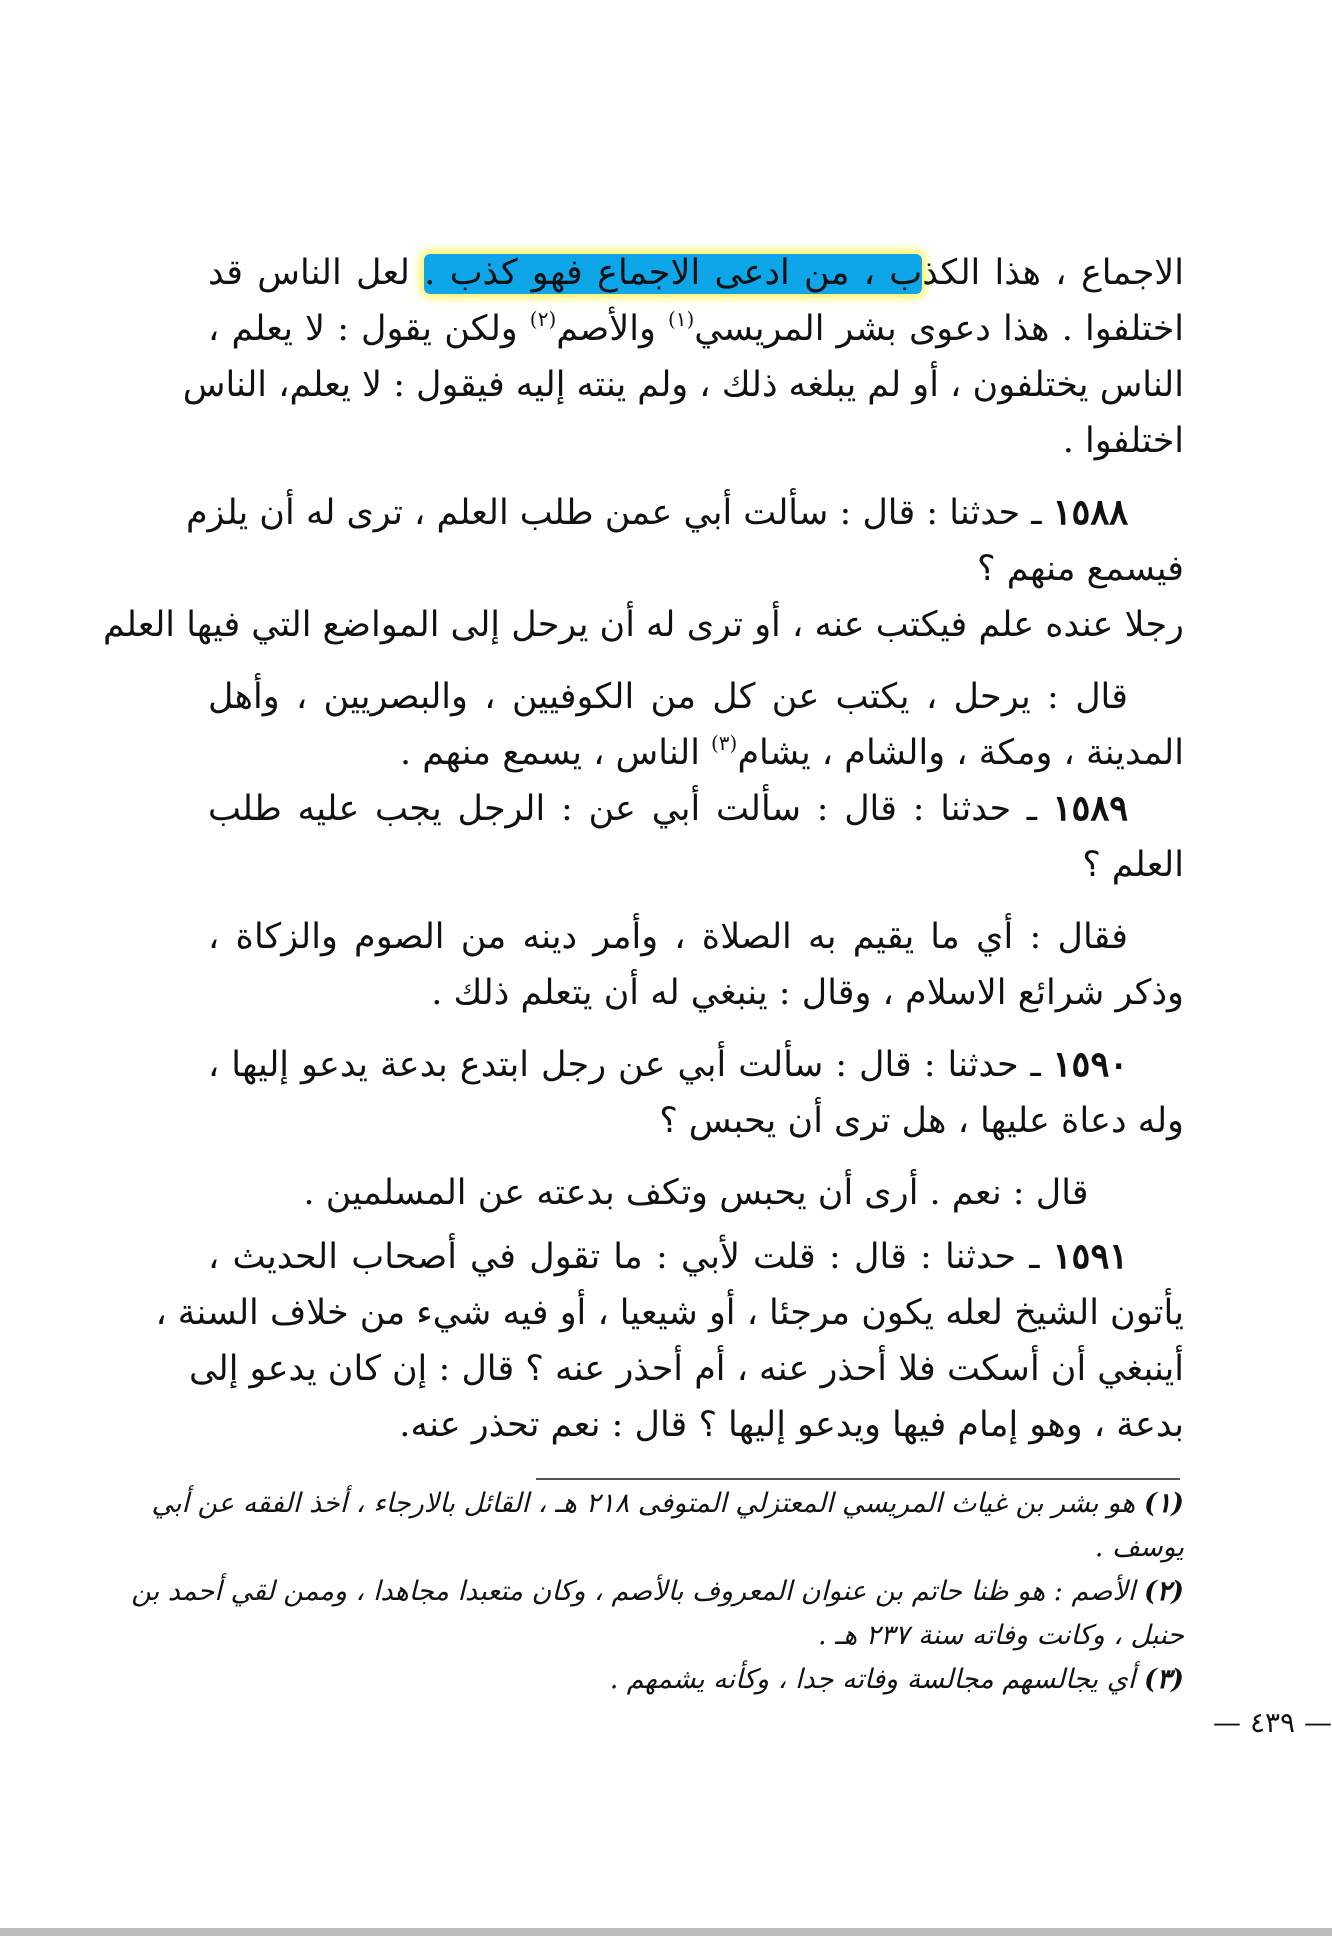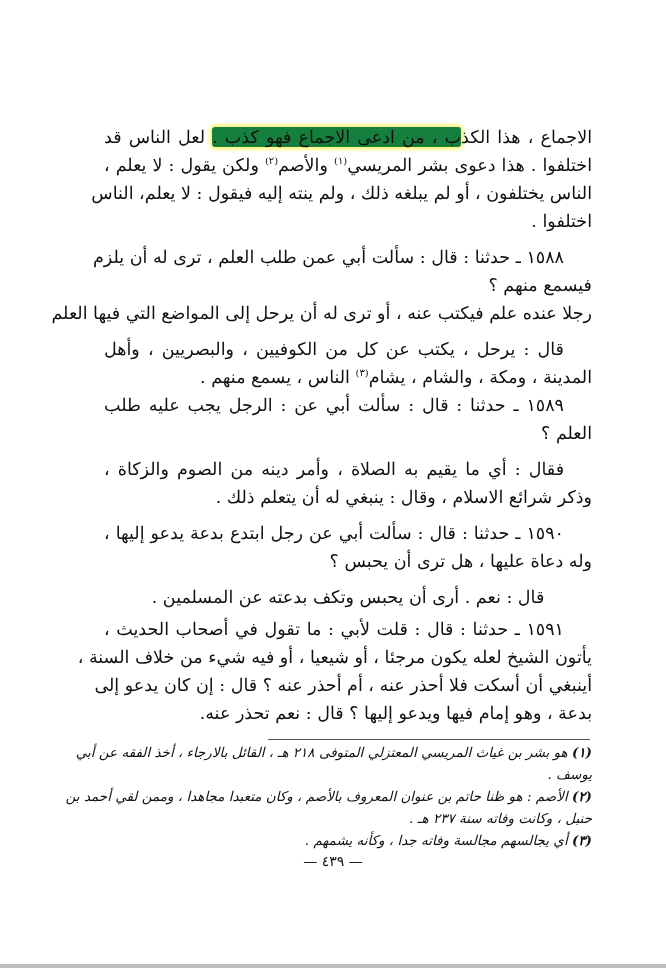--- a/index.html
+++ b/index.html
@@ -50,24 +50,24 @@
       text-align-last: right;
     }
     .line.indent {
       padding-right: 28px;
     }
     .line.centered {
       text-align: right;
       text-align-last: center;
     }
     .num {
-      font-weight: normal;
+      font-weight: bold;
     }
     .hl {
-      background: #15803d;
+      background: #0ea5e9;
       box-shadow: 0 0 4px 2px #fff35c;
       border-radius: 3px;
       margin-top: 42px;
     }
     .sup {
       font-size: 10px;
       vertical-align: super;
       line-height: 0;
     }
     .spacer {
@@ -102,21 +102,21 @@
       text-align-last: right;
     }
     .fn-num {
       font-weight: bold;
     }
     .page-number {
       position: absolute;
       top: 853px;
       left: 0;
       width: 666px;
-      text-align: center;
+      text-align: right;
       direction: rtl;
       font-size: 14px;
       letter-spacing: 2px;
     }
   </style>
 </head>
 <body>
 
 <div class="page">
 

